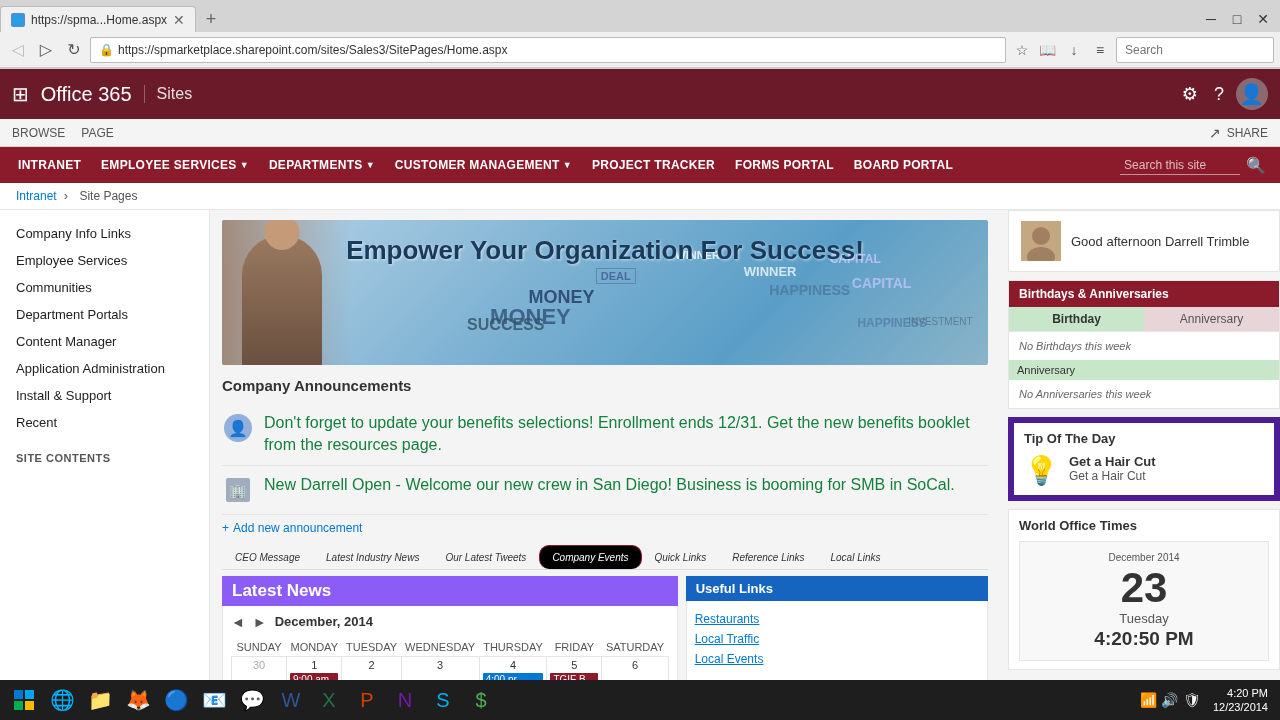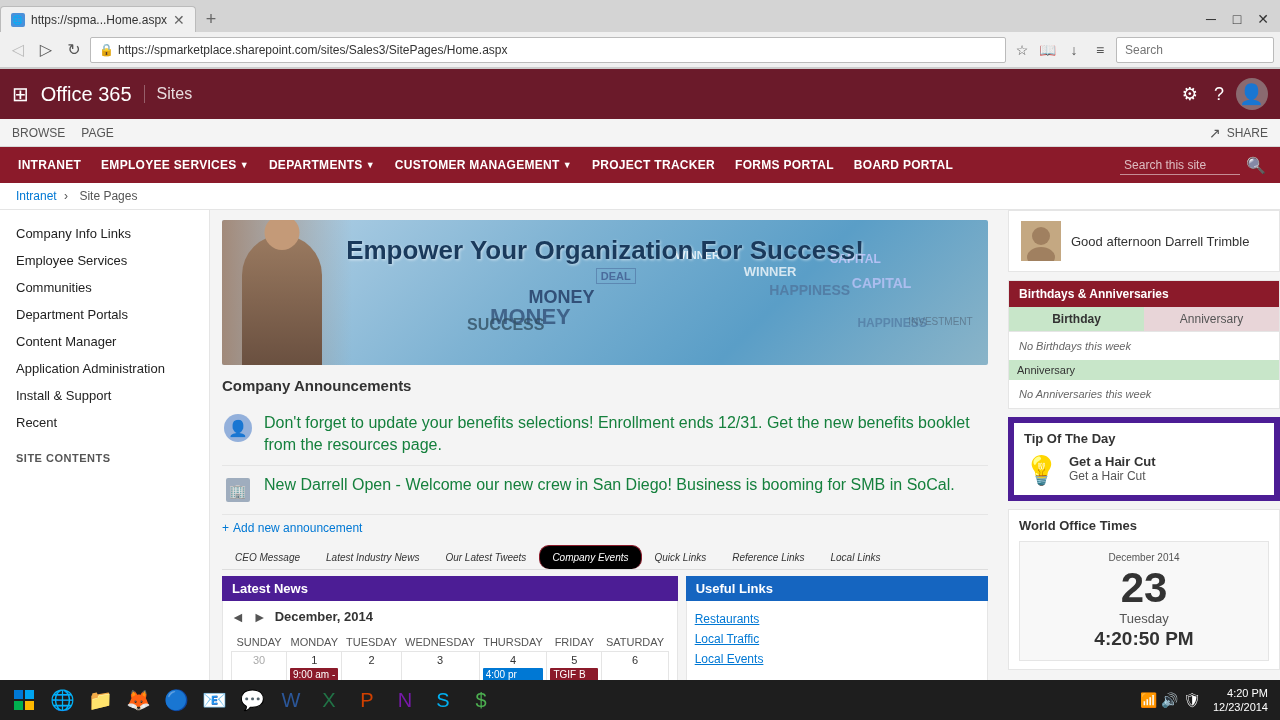--- a/index.html
+++ b/index.html
@@ -117,21 +117,21 @@
     .time-display { background: #f8f8f8; padding: 10px; text-align: center; border: 1px solid #e5e5e5; }
     .time-month { font-size: 10px; color: #555; margin-bottom: 4px; }
     .time-day { font-size: 42px; font-weight: bold; color: #333; line-height: 1; }
     .time-weekday { font-size: 13px; color: #555; margin: 2px 0; }
     .time-clock { font-size: 19px; color: #333; font-weight: 600; }
 
     
     .bottom-section { display: flex; gap: 8px; margin-top: 6px; }
     .latest-news { flex: 1; }
     .useful-links { flex: 1; }
-    .section-header-green { background: #4c1d95; color: white; padding: 5px 10px; font-size: 13px; font-weight: bold; }
+    .section-header-green { background: #8b5cf6; color: white; padding: 5px 10px; font-size: 17px; font-weight: bold; }
     .section-header-blue { background: #1565c0; color: white; padding: 5px 10px; font-size: 13px; font-weight: bold; }
     .section-content { background: white; padding: 8px; border: 1px solid #e5e5e5; border-top: none; }
     .useful-link-item { color: #0078d4; font-size: 12px; cursor: pointer; padding: 3px 0; display: block; }
 
     
     .taskbar { background: #1e1e1e; height: 40px; display: flex; align-items: center; padding: 0 4px; position: fixed; bottom: 0; width: 1280px; z-index: 100; }
     .start-btn { width: 40px; height: 40px; display: flex; align-items: center; justify-content: center; cursor: pointer; }
     .taskbar-icon { width: 36px; height: 36px; display: flex; align-items: center; justify-content: center; cursor: pointer; margin: 0 1px; border-radius: 2px; }
     .taskbar-right { margin-left: auto; display: flex; align-items: center; gap: 4px; padding-right: 8px; }
     .taskbar-time { color: white; font-size: 11px; text-align: right; line-height: 1.3; }

